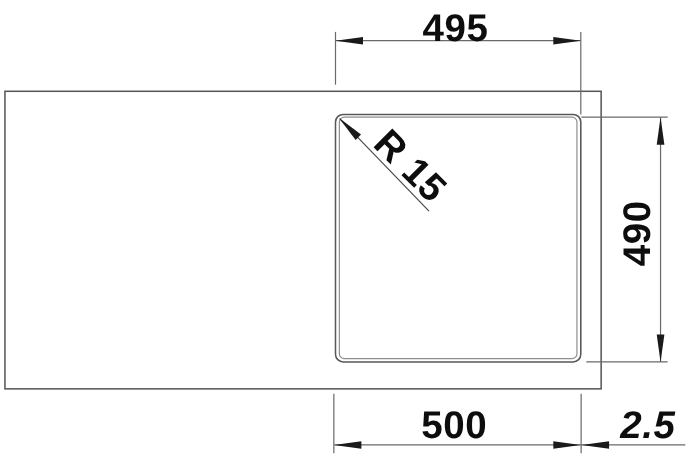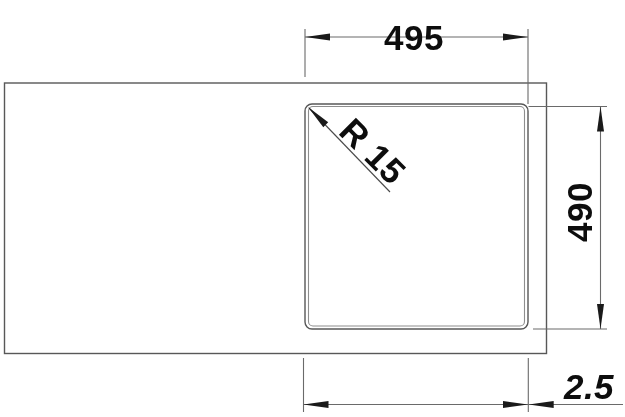--- a/index.html
+++ b/index.html
@@ -58,22 +58,23 @@
     <line x1="528.3" y1="358" x2="528.3" y2="412" stroke="#6a6a6a" stroke-width="1.1"></line>
     <line x1="304" y1="404.5" x2="623" y2="404.5" stroke="#6a6a6a" stroke-width="1.1"></line>
     <polygon points="303.5,404.5 328.5,401.1 328.5,407.9" fill="#1a1a1a"></polygon>
     <polygon points="528,404.5 503,401.1 503,407.9" fill="#1a1a1a"></polygon>
     <polygon points="528.7,404.5 553.7,401.1 553.7,407.9" fill="#1a1a1a"></polygon>
 
     <line x1="309" y1="108" x2="390" y2="192" stroke="#4a4a4a" stroke-width="1.1"></line>
     <polygon points="308,107 323.3,127.2 328.2,122.3" fill="#1a1a1a"></polygon>
   </svg>
 
-  <div class="dim-label center-x" style="left:414px; top:20px;">495</div>
+  <div class="dim-label center-x" style="left:414px; top:8px;">495</div>
 
   <div class="dim-label rot-ccw" style="left:579px; top:212px;">490</div>
 
+  <div class="dim-label center-x" style="left:413px; top:369px;">500</div>
 
   <div class="dim-label center-x" style="left:589px; top:369px;font-style:italic;">2.5</div>
 
   <div class="dim-label rot-45" style="left:373px; top:151px;">R 15</div>
 
 </div>
 
 </body></html>

